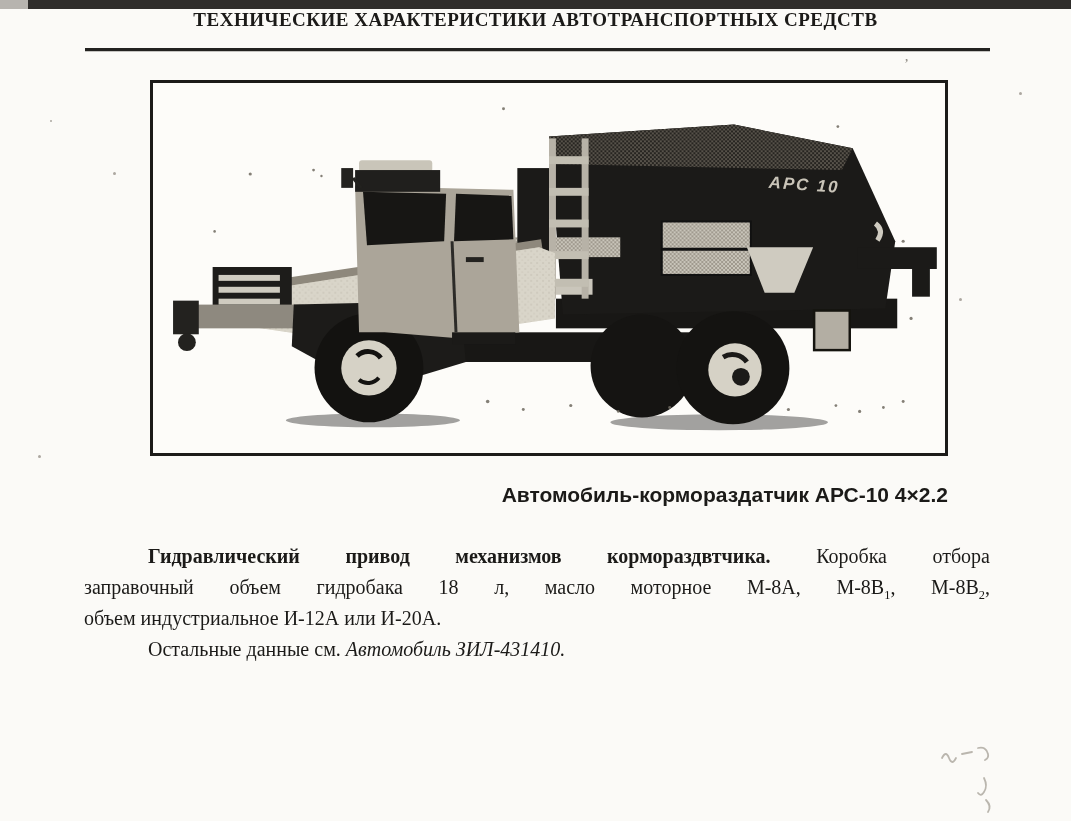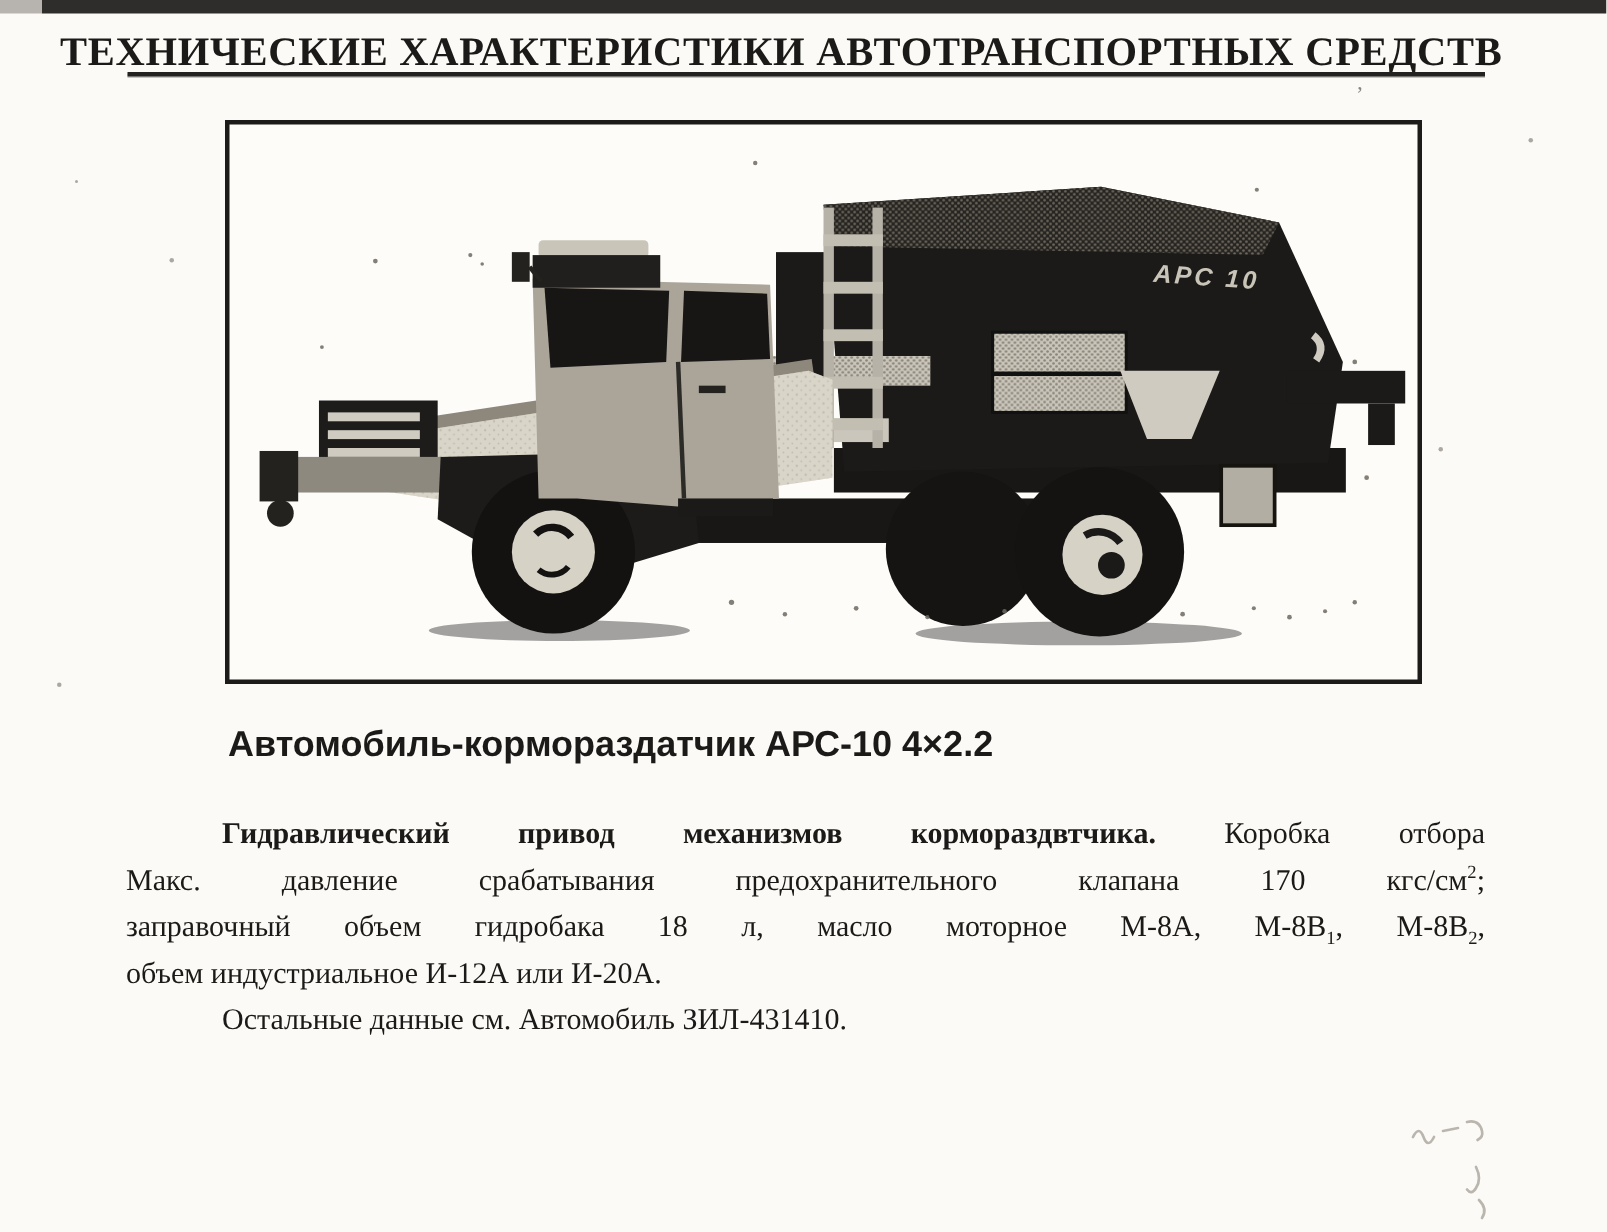--- a/index.html
+++ b/index.html
@@ -5,32 +5,32 @@
   html,body{margin:0;padding:0;width:1071px;height:821px;overflow:hidden;
     background:#fbfaf7;font-family:"Liberation Serif","DejaVu Serif",serif;color:#1b1a18;}
   .abs{position:absolute;}
   #page{position:relative;width:1071px;height:821px;background:#fbfaf7;}
 
   
   #top-bar{left:28px;top:0;right:0;height:9px;background:#2f2d2b;}
   #top-bar-left{left:0;top:0;width:28px;height:9px;background:#b7b4af;}
 
   
-  #header-title{left:40px;top:19px;width:991px;
-    font-size:27px;font-weight:bold;letter-spacing:.5px;white-space:nowrap;}
+  #header-title{left:40px;top:9px;width:991px;text-align:center;
+    font-size:19px;font-weight:bold;letter-spacing:.5px;white-space:nowrap;}
   #header-rule{left:85px;top:48px;width:905px;height:3px;background:#232220;
     box-shadow:0 1px 0 rgba(35,34,32,.25);}
 
   
   #figure-frame{left:150px;top:80px;width:792px;height:370px;border:3px solid #1c1b19;
     background:#fdfcf9;}
   #figure-frame svg{display:block;width:100%;height:100%;}
-  #figure-caption{left:152px;top:483px;width:796px;text-align:left;
+  #figure-caption{left:152px;top:483px;width:796px;text-align:right;
     font-family:"Liberation Sans","DejaVu Sans",sans-serif;
-    font-size:24px;font-weight:bold;white-space:nowrap;}
+    font-size:21px;font-weight:bold;white-space:nowrap;}
 
   
   #paragraph{left:84px;top:541px;width:906px;font-size:20px;}
   .pline{height:31px;line-height:30px;white-space:nowrap;}
   .pline.just{text-align:justify;text-align-last:justify;white-space:normal;text-justify:inter-word;}
   .pline.ind{text-indent:64px;}
   .pline sup{font-size:.62em;line-height:0;}
   .pline sub{font-size:.62em;line-height:0;}
 
   
@@ -169,24 +169,23 @@
           <circle cx="756" cy="322" r="1.5"></circle>
           <circle cx="60" cy="150" r="1.3"></circle>
       </g>
     </svg>
   </div>
 
   <div class="abs" id="figure-caption">Автомобиль-кормораздатчик АРС-10 4×2.2</div>
 
   <div class="abs" id="paragraph">
       <div class="pline just ind"><span style="font-weight: bold;">Гидравлический привод механизмов кормораздвтчика.</span><span> Коробка отбора</span></div>
-      <div class="pline just"><span>Макс. давление срабатывания предохранительного клапана 170 кгс/см</span><sup>2</sup><span>;</span></div>
       <div class="pline just"><span>заправочный объем гидробака 18 л, масло моторное М-8А, М-8В</span><sub>1</sub><span>, М-8В</span><sub>2</sub><span>,</span></div>
       <div class="pline"><span>объем индустриальное И-12А или И-20А.</span></div>
-      <div class="pline ind"><span>Остальные данные см. </span><span style=" margin-top: 40px;">Автомобиль ЗИЛ-431410.</span></div>
+      <div class="pline ind"><span>Остальные данные см. </span><span style="font-style: italic; margin-top: 40px;">Автомобиль ЗИЛ-431410.</span></div>
     </div>
 
   <svg class="abs" style="left:938px;top:742px;" width="80" height="80" viewBox="0 0 80 80">
     <g stroke="#8f897e" stroke-width="1.8" fill="none" opacity="0.6" stroke-linecap="round">
       <path d="M4 16 q4 -8 7 0 t7 0"></path>
       <path d="M24 12 l10 -2"></path>
       <path d="M40 6 q8 -2 10 6 q1 4 -3 6"></path>
       <path d="M46 36 q4 8 0 14 q-3 5 -6 1"></path>
       <path d="M48 58 q6 6 2 12"></path>
     </g>

